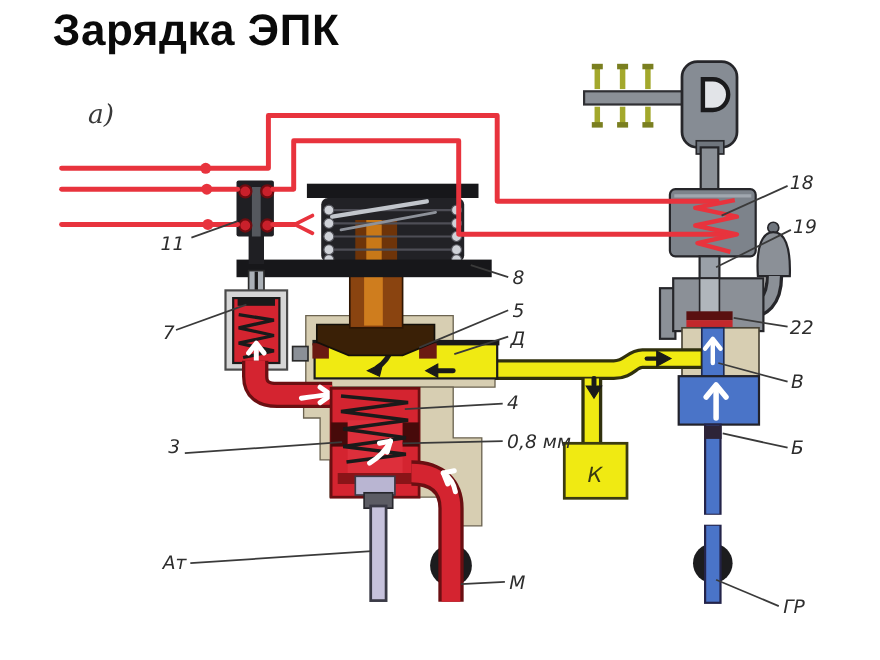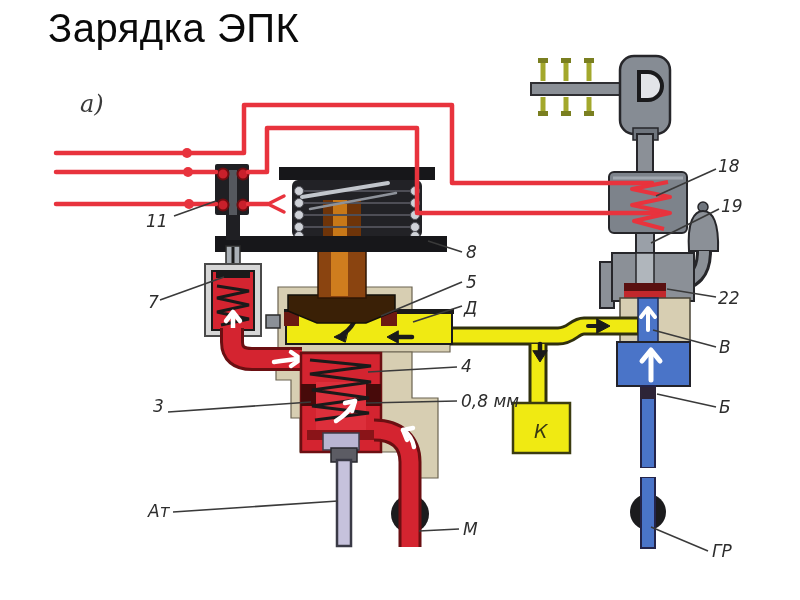--- a/index.html
+++ b/index.html
@@ -1,18 +1,18 @@
 <!DOCTYPE html>
 <html><head>
 <meta charset="utf-8">
 <style>
   html,body{margin:0;padding:0;}
   body{background:#ffffff;font-family:"Liberation Sans",sans-serif;}
   .slide{position:relative;width:800px;height:600px;background:#ffffff;overflow:hidden;}
-  .page-title{position:absolute;left:48px;top:6px;margin:0;font-size:40px;font-weight:400;
+  .page-title{position:absolute;left:48px;top:6px;margin:0;font-size:40px;font-weight:700;
     letter-spacing:0.5px;color:#0a0a0a;font-family:"Liberation Sans",sans-serif;}
   svg.diagram{position:absolute;left:0;top:0;}
   .callout{font-family:"DejaVu Sans",sans-serif;font-style:italic;font-size:17px;fill:#2d2d2d;}
   .fig-label{font-family:"DejaVu Serif",serif;font-style:italic;font-size:24px;fill:#3a3a3a;}
   .k-label{font-family:"DejaVu Sans",sans-serif;font-style:italic;font-size:19px;fill:#3a3a12;}
   .leader{stroke:#3a3a3a;stroke-width:1.6;fill:none;}
 </style>
 </head>
 <body>
 

